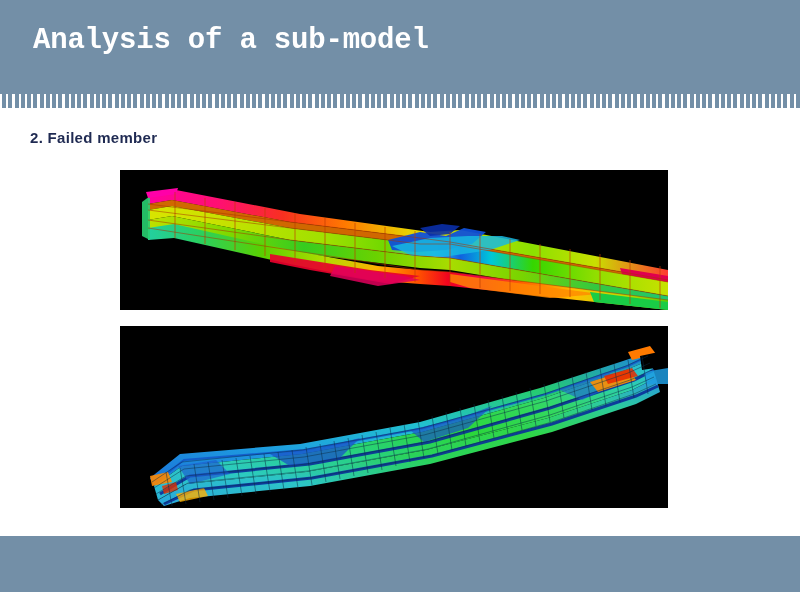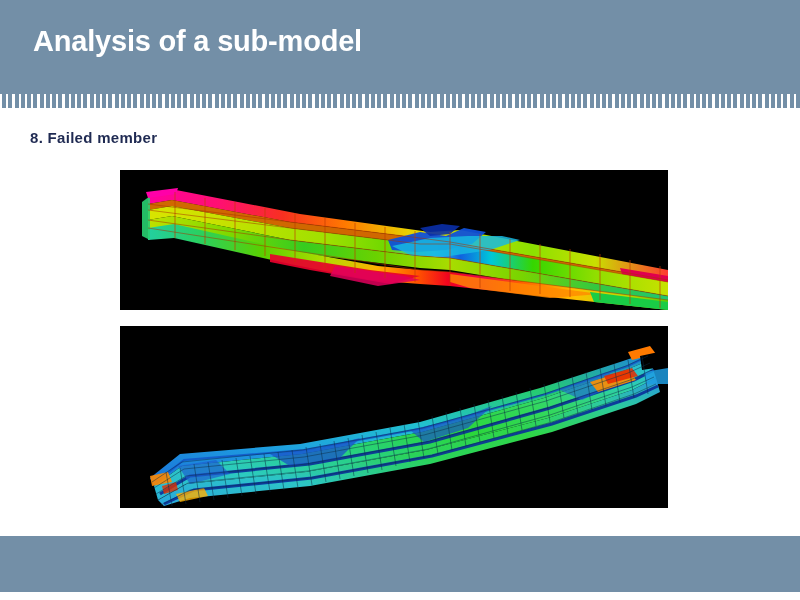--- a/index.html
+++ b/index.html
@@ -9,20 +9,21 @@
     font-family:"Liberation Sans", sans-serif;
     overflow:hidden;
     position:relative;
   }
   .slide{position:absolute;left:0;top:0;width:800px;height:600px;background:#fff;}
 
   
   .header-band{
     position:absolute;left:0;top:0;width:800px;height:108px;
     background:#738fa7;
+    font-family:Liberation Mono, monospace;
   }
   .slide-title{
     position:absolute;left:33px;top:22px;
     font-size:29px;font-weight:bold;color:#ffffff;
     letter-spacing:-0.2px;
     line-height:38px;
     white-space:nowrap;
   }
   .tick-row{
     position:absolute;left:0;top:94px;width:800px;height:14px;
@@ -60,21 +61,21 @@
 </head>
 <body>
 
 <div class="slide">
 
   <div class="header-band">
     <div class="slide-title">Analysis of a sub-model</div>
     <div class="tick-row"></div>
   </div>
 
-  <div class="section-label">8. Failed member</div>
+  <div class="section-label">2. Failed member</div>
 
   <div class="fig" id="figure-top">
     <svg viewBox="0 0 548 140" preserveAspectRatio="none">
       <defs>
         <linearGradient id="topFlangeG" x1="0" y1="0" x2="1" y2="0">
           <stop offset="0%" stop-color="#ff00a0"></stop>
           <stop offset="14%" stop-color="#ff1070"></stop>
           <stop offset="26%" stop-color="#f83020"></stop>
           <stop offset="38%" stop-color="#ff7a00"></stop>
           <stop offset="50%" stop-color="#e8d000"></stop>

